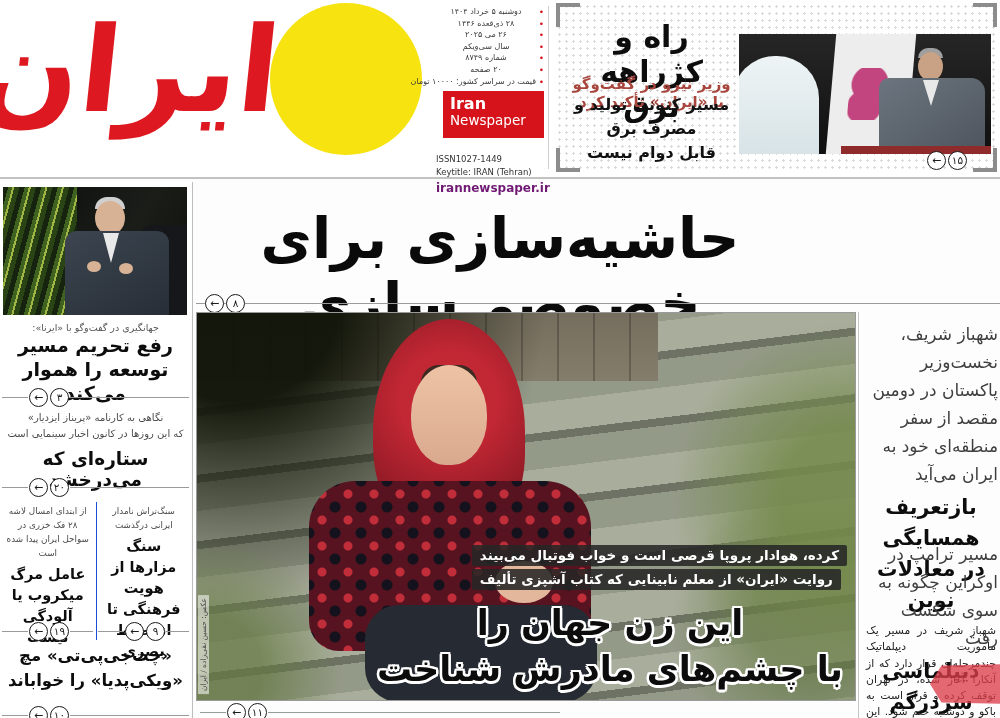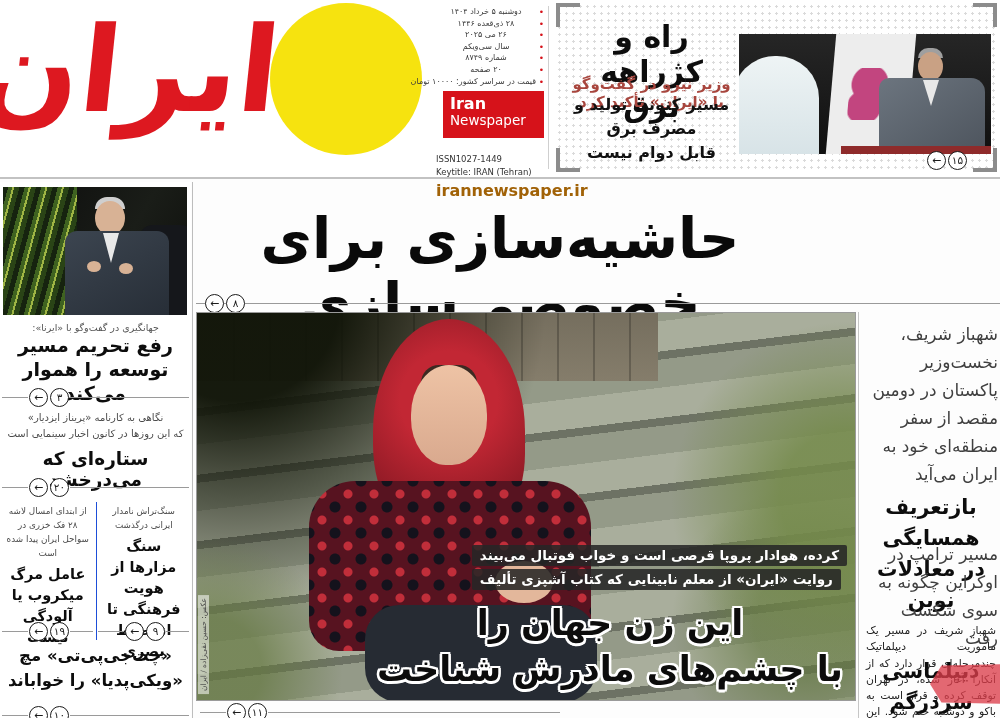--- a/index.html
+++ b/index.html
@@ -17,21 +17,21 @@
   .logo-text { position:absolute; left:-6px; top:-12px; width:285px; text-align:center;
     font-size:118px; font-weight:bold; color:#dd1820; transform:skewX(-6deg); line-height:1.4; }
   .mast-mid { position:absolute; left:436px; top:6px; width:108px; height:166px; direction:rtl; }
   .date-list { list-style:none; font-size:8px; color:#3a3a3a; line-height:1.45; text-align:center; }
   .date-list li { position:relative; padding-right:8px; white-space:nowrap; }
   .date-list li::before { content:"•"; color:#d6121a; position:absolute; right:0; top:0; font-size:9px; }
   .brand-box { direction:ltr; margin-top:4px; width:101px; height:47px; background:#d6121a; color:#fff; padding:4px 7px; text-align:left; }
   .brand-line1 { font-size:16px; font-weight:bold; line-height:1.1; }
   .brand-line2 { font-size:13.5px; line-height:1.1; }
   .issn-block { direction:ltr; text-align:left; margin-top:15px; font-size:8.5px; color:#333; line-height:1.5; }
-  .site-link { direction:ltr; text-align:center; display:block; font-size:16px; font-weight:bold; color:#a16207; text-decoration:none; margin-top:2px; }
+  .site-link { direction:ltr; text-align:center; display:block; font-size:12px; font-weight:bold; color:#701a75; text-decoration:none; margin-top:2px; }
   .mast-vline { position:absolute; left:548px; top:6px; bottom:8px; width:1px; background:#cfcfcf; }
 
   
   .topbox { position:absolute; left:556px; top:3px; width:441px; height:169px;
     background-image:radial-gradient(#dadada 1px, transparent 1.2px); background-size:7px 7px; }
   .bracket { position:absolute; width:24px; height:24px; }
   .bracket.tl { top:0; left:0; border-top:4px solid #8c8c8c; border-left:4px solid #8c8c8c; }
   .bracket.tr { top:0; right:0; border-top:4px solid #8c8c8c; border-right:4px solid #8c8c8c; }
   .bracket.bl { bottom:0; left:0; border-bottom:4px solid #8c8c8c; border-left:4px solid #8c8c8c; }
   .bracket.br { bottom:0; right:0; border-bottom:4px solid #8c8c8c; border-right:4px solid #8c8c8c; }

